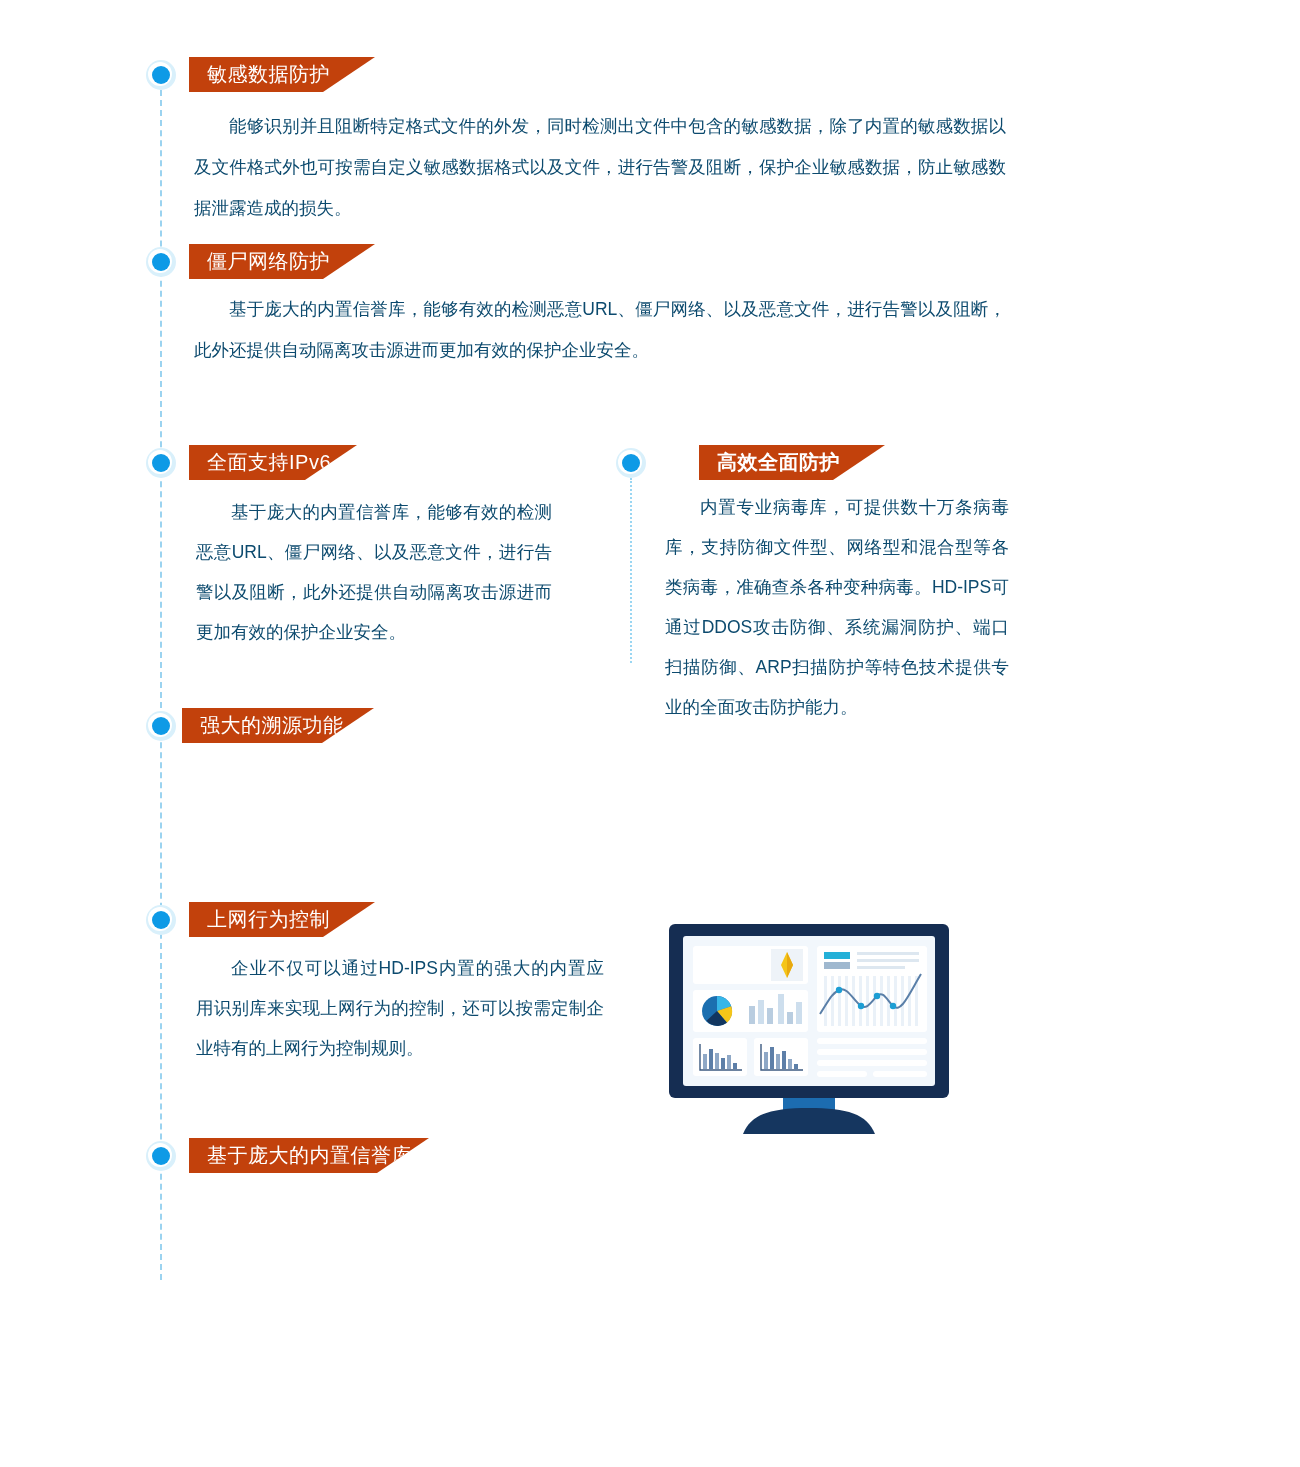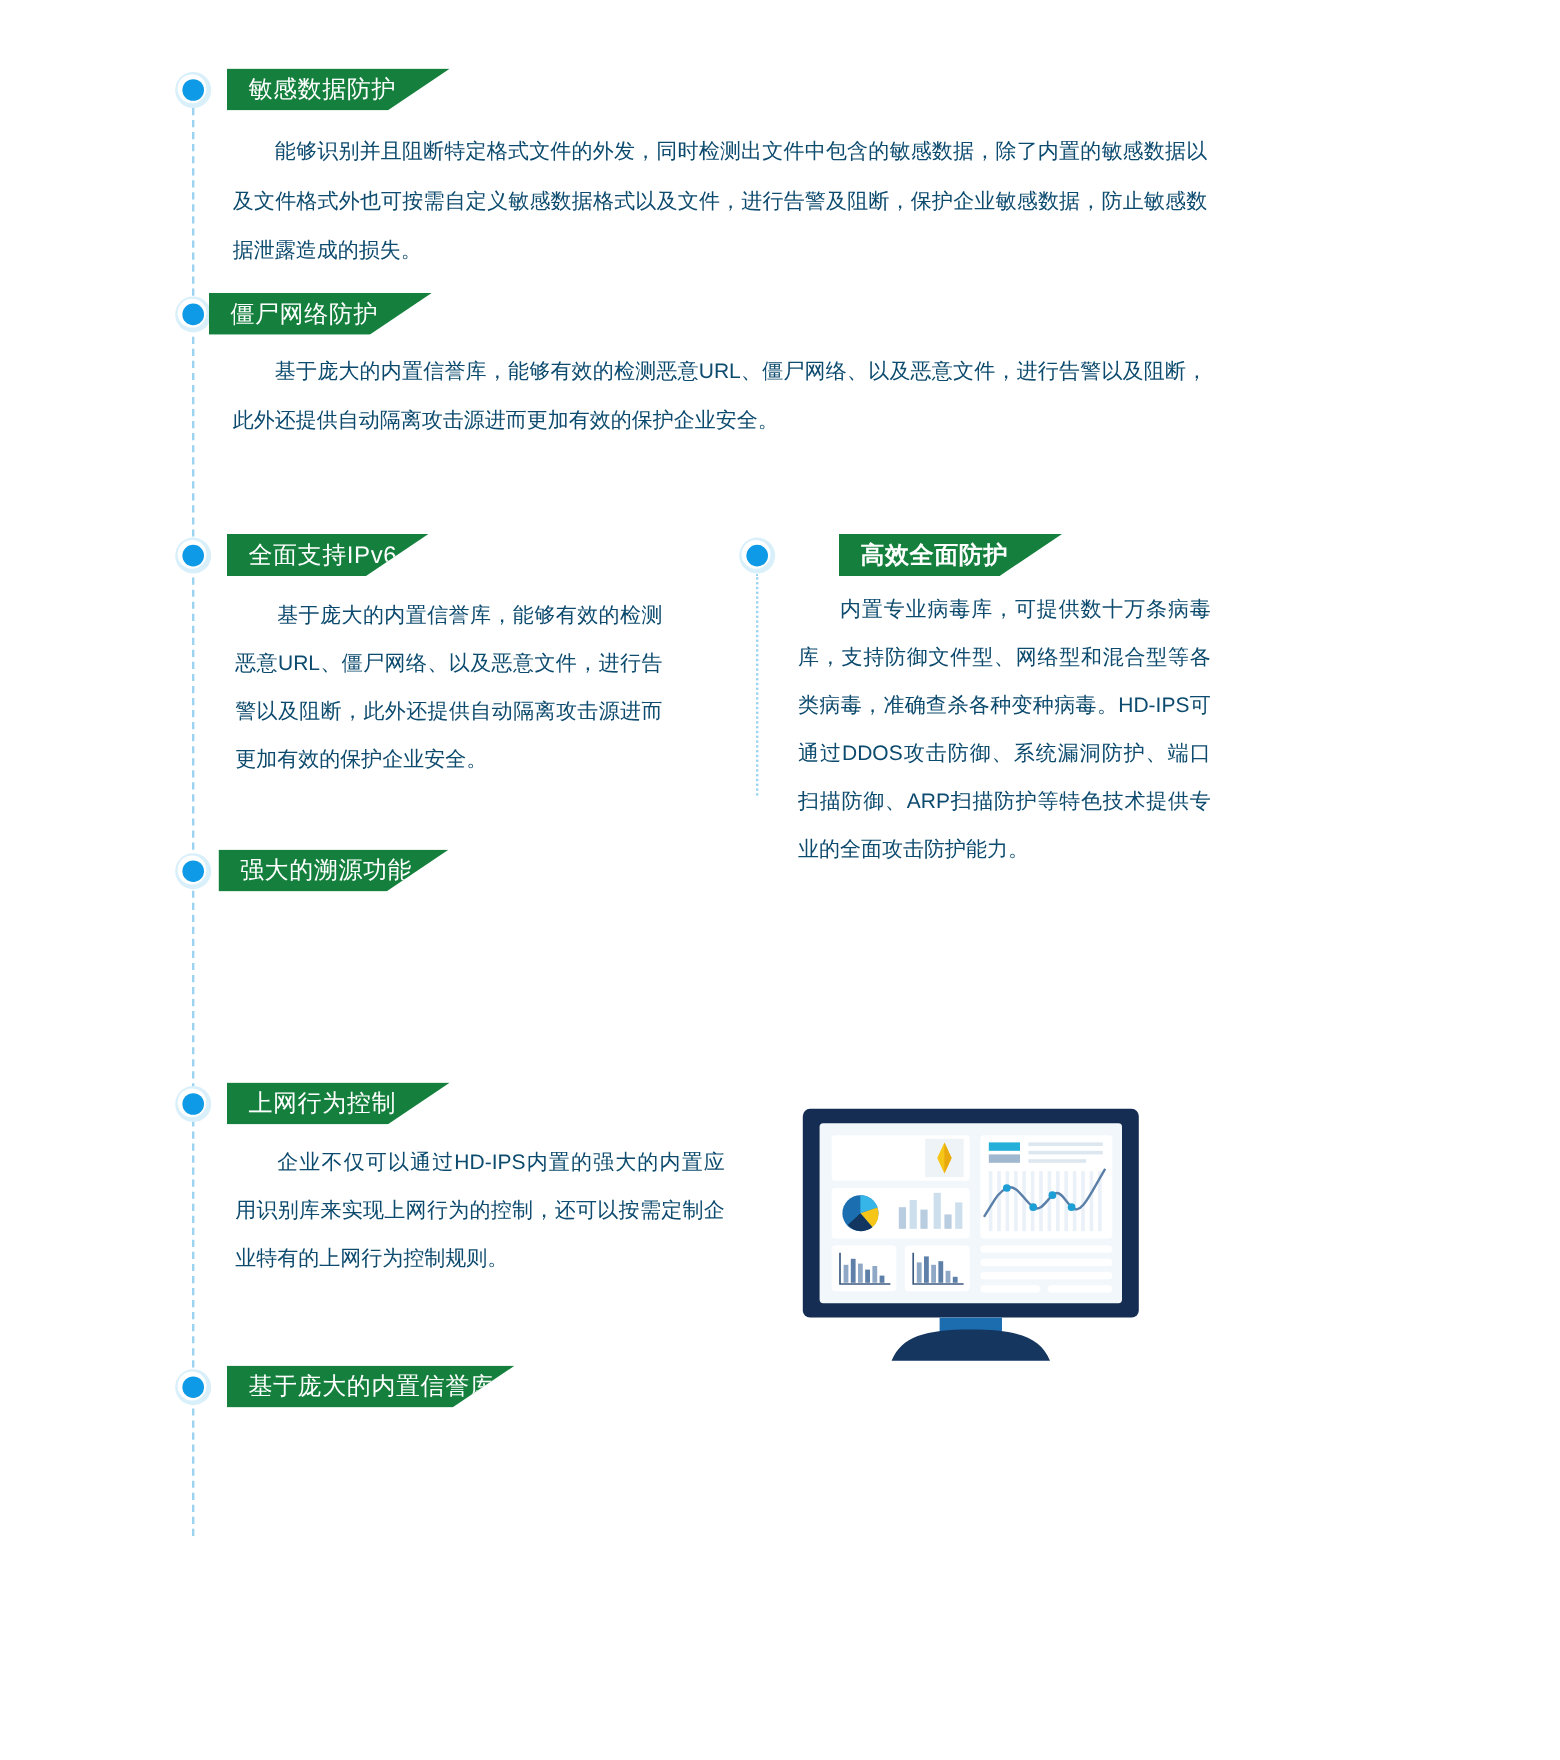--- a/index.html
+++ b/index.html
@@ -59,21 +59,21 @@
     left: 2px; top: 2px;
     width: 24px; height: 24px;
     border-radius: 50%;
     background: #ffffff;
   }
 
   
   .tag {
     position: absolute;
     height: 35px;
-    background: #15803d;
+    background: #c2410c;
     display: flex;
     align-items: center;
     color: #ffffff;
     font-size: 20px;
     letter-spacing: 0.5px;
     padding-left: 18px;
     box-sizing: border-box;
     clip-path: polygon(0 0, 100% 0, calc(100% - 52px) 100%, 0 100%);
     white-space: nowrap;
   }
@@ -116,21 +116,21 @@
   </div>
   <div class="tag" style="left:189px; top:57px; width:186px;">
     <span class="tag-label">敏感数据防护</span>
   </div>
   <div class="para wide indent" style="left:194px; top:106px; width:812px;">能够识别并且阻断特定格式文件的外发，同时检测出文件中包含的敏感数据，除了内置的敏感数据以及文件格式外也可按需自定义敏感数据格式以及文件，进行告警及阻断，保护企业敏感数据，防止敏感数据泄露造成的损失。</div>
 
   <div class="marker" style="left:146px; top:247px;">
     <div class="ring"></div>
     <div class="dot" style="position:relative;"></div>
   </div>
-  <div class="tag" style="left:174px; top:244px; width:186px;">
+  <div class="tag" style="left:189px; top:244px; width:186px;">
     <span class="tag-label">僵尸网络防护</span>
   </div>
   <div class="para wide indent" style="left:194px; top:289px; width:812px;">基于庞大的内置信誉库，能够有效的检测恶意URL、僵尸网络、以及恶意文件，进行告警以及阻断，此外还提供自动隔离攻击源进而更加有效的保护企业安全。</div>
 
   <div class="marker" style="left:146px; top:448px;">
     <div class="ring"></div>
     <div class="dot" style="position:relative;"></div>
   </div>
   <div class="tag" style="left:189px; top:445px; width:168px;">
     <span class="tag-label">全面支持IPv6</span>

